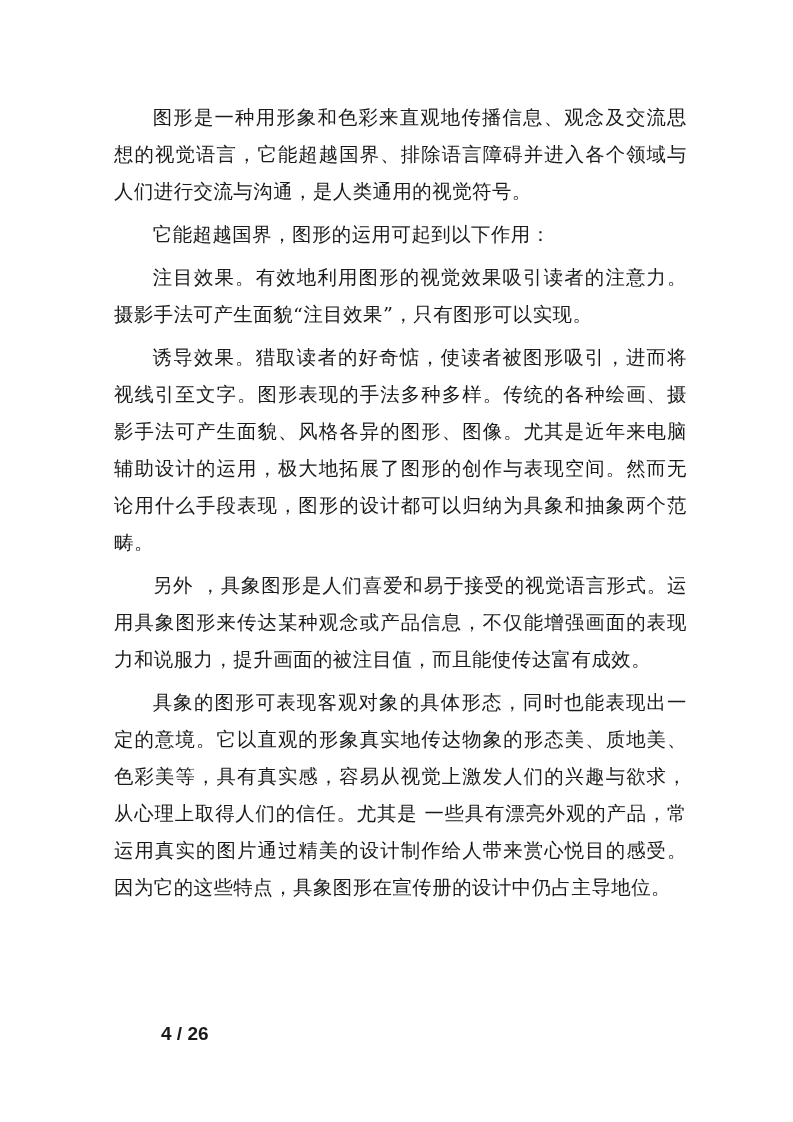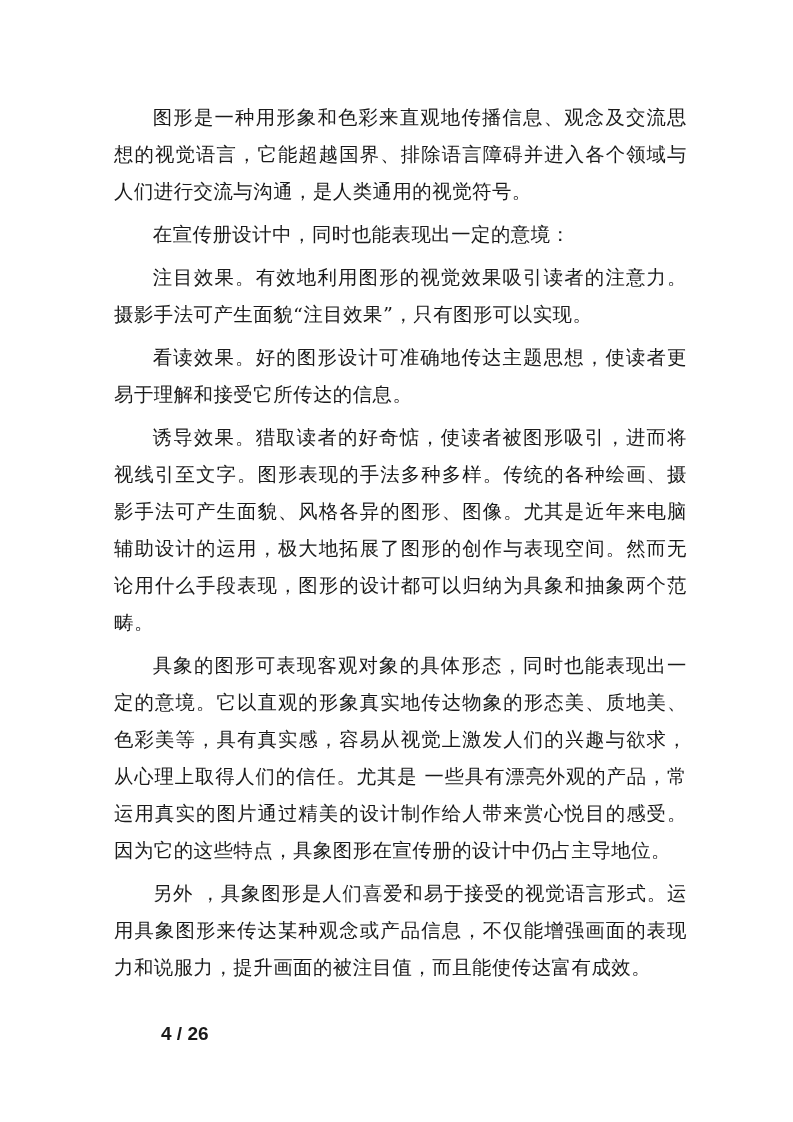--- a/index.html
+++ b/index.html
@@ -49,21 +49,20 @@
       color: #1a1a1a;
       font-weight: bold;
     }
   </style>
 </head>
 <body>
 
 <div class="page">
   <div class="content">
     <p class="para">图形是一种用形象和色彩来直观地传播信息、观念及交流思想的视觉语言，它能超越国界、排除语言障碍并进入各个领域与人们进行交流与沟通，是人类通用的视觉符号。</p>
-    <p class="para">在宣传册设计中，同时也能表现出一定的意境：</p>
+    <p class="para">它能超越国界，图形的运用可起到以下作用：</p>
     <p class="para">注目效果。有效地利用图形的视觉效果吸引读者的注意力。摄影手法可产生面貌“注目效果”，只有图形可以实现。</p>
-    <p class="para">看读效果。好的图形设计可准确地传达主题思想，使读者更易于理解和接受它所传达的信息。</p>
     <p class="para">诱导效果。猎取读者的好奇惦，使读者被图形吸引，进而将视线引至文字。图形表现的手法多种多样。传统的各种绘画、摄影手法可产生面貌、风格各异的图形、图像。尤其是近年来电脑辅助设计的运用，极大地拓展了图形的创作与表现空间。然而无论用什么手段表现，图形的设计都可以归纳为具象和抽象两个范畴。</p>
+    <p class="para">另外 ，具象图形是人们喜爱和易于接受的视觉语言形式。运用具象图形来传达某种观念或产品信息，不仅能增强画面的表现力和说服力，提升画面的被注目值，而且能使传达富有成效。</p>
     <p class="para">具象的图形可表现客观对象的具体形态，同时也能表现出一定的意境。它以直观的形象真实地传达物象的形态美、质地美、色彩美等，具有真实感，容易从视觉上激发人们的兴趣与欲求，从心理上取得人们的信任。尤其是 一些具有漂亮外观的产品，常运用真实的图片通过精美的设计制作给人带来赏心悦目的感受。因为它的这些特点，具象图形在宣传册的设计中仍占主导地位。</p>
-    <p class="para">另外 ，具象图形是人们喜爱和易于接受的视觉语言形式。运用具象图形来传达某种观念或产品信息，不仅能增强画面的表现力和说服力，提升画面的被注目值，而且能使传达富有成效。</p>
   </div>
   <div class="page-number">4 / 26</div>
 </div>
 
 </body></html>

